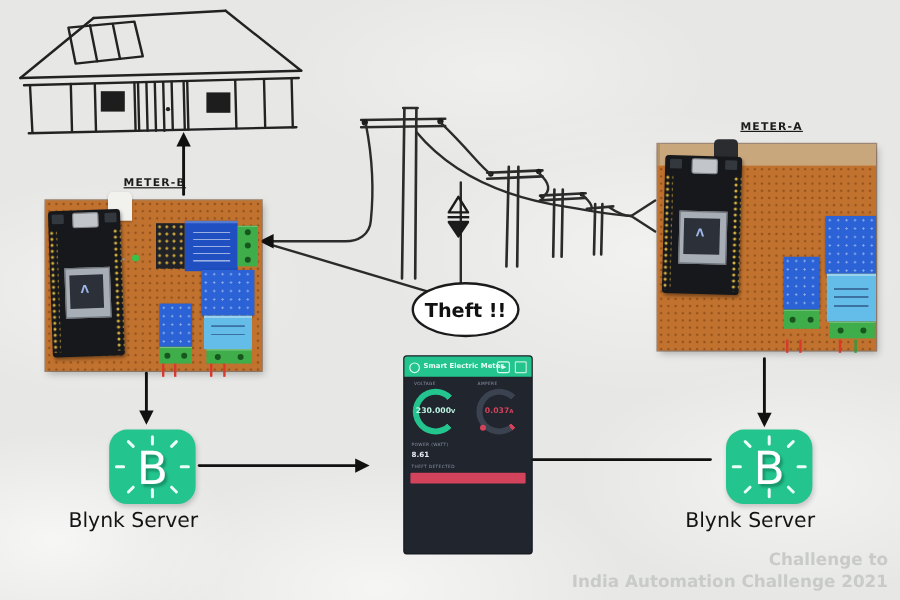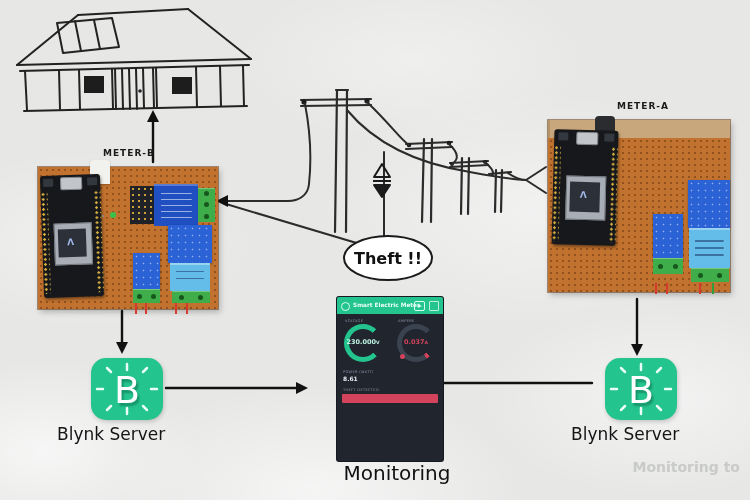--- a/index.html
+++ b/index.html
@@ -8,21 +8,21 @@
     background:
       radial-gradient(ellipse 220px 130px at 6% 90%, rgba(255,255,255,.65), transparent 70%),
       radial-gradient(ellipse 300px 150px at 42% 98%, rgba(255,255,255,.6), transparent 70%),
       radial-gradient(ellipse 260px 140px at 88% 80%, rgba(255,255,255,.5), transparent 70%),
       radial-gradient(ellipse 320px 170px at 72% 42%, rgba(255,255,255,.45), transparent 70%),
       radial-gradient(ellipse 240px 130px at 12% 48%, rgba(255,255,255,.4), transparent 70%),
       radial-gradient(ellipse 260px 120px at 55% 12%, rgba(255,255,255,.35), transparent 70%),
       #e7e7e6;}
   .abs{position:absolute;}
   .lbl{position:absolute;color:#1b1b1b;font-weight:bold;}
-  .meter-tag{font-size:9px;letter-spacing:1px;}
+  .meter-tag{font-size:9px;letter-spacing:1px;text-decoration:underline;}
   .board{position:absolute;background-color:#c1722e;
     background-image:radial-gradient(circle, rgba(70,28,0,.38) .8px, transparent 1.3px);
     background-size:6px 6px;box-shadow:0 0 0 1px rgba(90,45,10,.5), 2px 3px 6px rgba(0,0,0,.25);}
   .wood{position:absolute;left:0;top:0;right:0;background:#c9a77c;
     background-image:linear-gradient(90deg, rgba(120,85,45,.25) 0 2px, transparent 2px 26px);}
   .esp{position:absolute;background:#17181c;border-radius:3px;box-shadow:1px 2px 3px rgba(0,0,0,.4);}
   .usb-sil{position:absolute;background:#c2c6cb;border:1px solid #83878c;border-radius:2px;}
   .btncap{position:absolute;background:#33373e;border-radius:1px;}
   .pinstrip{position:absolute;width:7px;background-image:radial-gradient(circle,#d9b23f 1px, transparent 1.5px);background-size:5px 5px;}
   .shield{position:absolute;background:#a8aeb6;border:1px solid #70757c;}
@@ -254,19 +254,19 @@
       <div class="gval" style="color:#d3435c;"><span>0.037</span><span class="unit">A</span></div>
     </div>
 
     <div class="sec-label" style="left:6px;top:72px;">POWER (WATT)</div>
     <div class="sec-value" style="left:6px;top:79px;">8.61</div>
 
     <div class="sec-label" style="left:6px;top:90px;">THEFT DETECTED</div>
     <div class="theft-bar"></div>
   </div>
 
-  <div class="monitoring">Monitoring</div>
 
   <div class="watermark">
-    <span>Monitoring to</span><br>
+    <span>Challenge to</span><br>
+    <span>India Automation Challenge 2021</span>
   </div>
 
 </div>
 
 </body></html>

